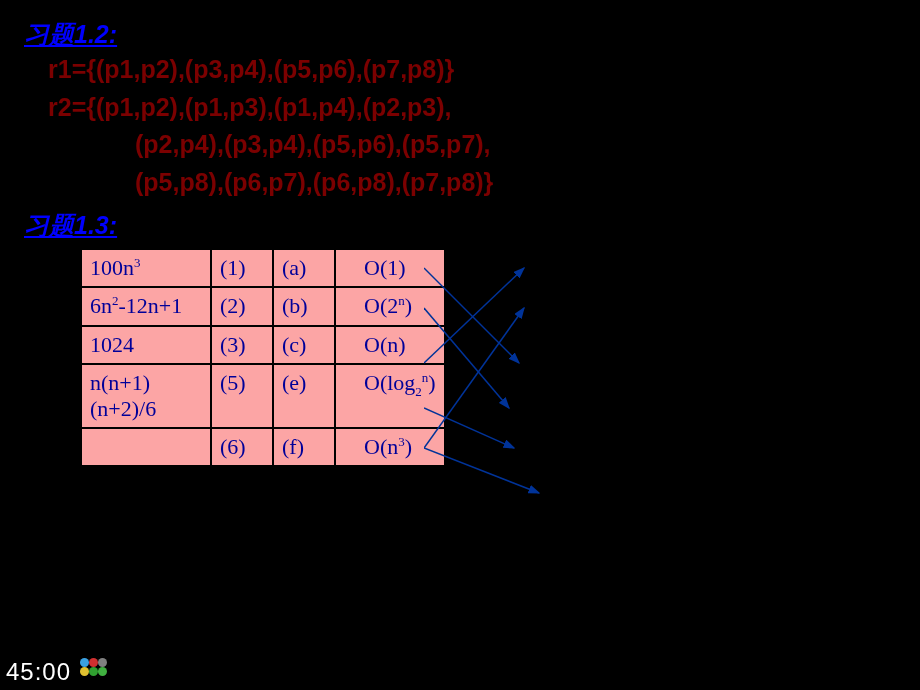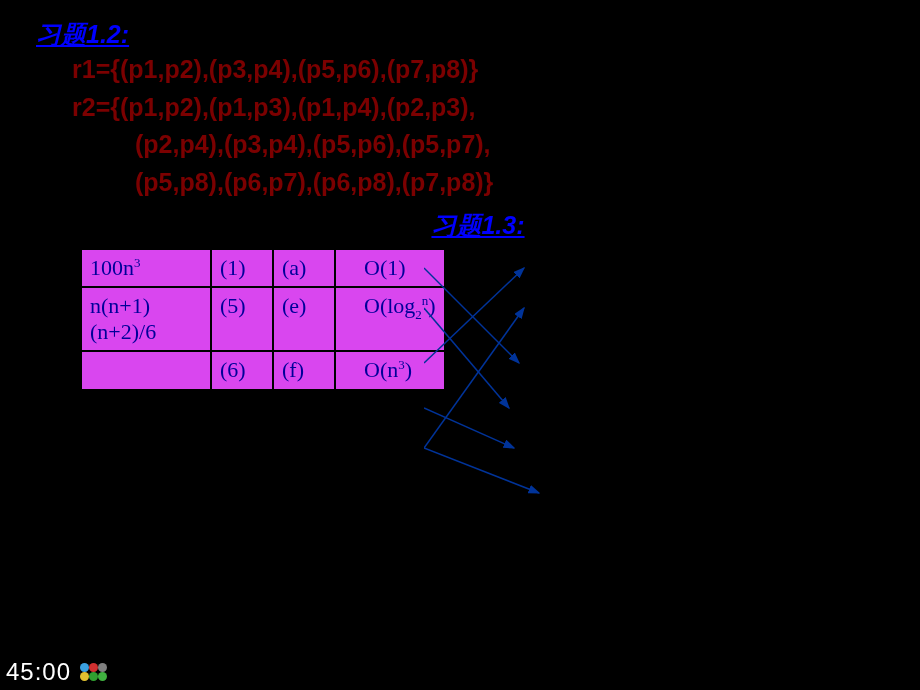--- a/index.html
+++ b/index.html
@@ -10,42 +10,42 @@
       font-family: "Microsoft YaHei", Arial, sans-serif;
       position: relative;
       overflow: hidden;
     }
     .heading {
       font-size: 25px;
       font-weight: bold;
       font-style: italic;
       color: #0000FF;
       text-decoration: underline;
-      padding-left: 36px;
+      padding-left: 24px;
     }
     .heading-1 { padding-top: 18px; }
-    .heading-2 { padding-top: 8px; padding-bottom: 4px; text-align: center; }
+    .heading-2 { padding-top: 8px; padding-bottom: 4px; }
     .formula {
       font-size: 25px;
       font-weight: bold;
       color: #7B0000;
-      padding-left: 72px;
+      padding-left: 48px;
       line-height: 1.5;
     }
     .formula-indent {
       padding-left: 135px;
     }
     .table-wrap {
       position: relative;
       margin-left: 80px;
       margin-top: 2px;
     }
     table {
       border-collapse: collapse;
-      background: #d946ef;
+      background: #fca5a5;
     }
     td {
       border: 2px solid #000000;
       padding: 5px 8px;
       font-family: "Times New Roman", serif;
       font-size: 22px;
       color: #000099;
       vertical-align: top;
     }
     td.c1 { width: 130px; }
@@ -60,21 +60,20 @@
       left: 344px;
       width: 260px;
       height: 360px;
       pointer-events: none;
     }
     .footer {
       position: absolute;
       bottom: 4px;
       left: 6px;
       display: flex;
-      align-items: center;
       gap: 7px;
     }
     .footer-time {
       color: #FFFFFF;
       font-size: 24px;
       font-family: Arial, sans-serif;
       letter-spacing: 1px;
     }
     .footer-icons {
       display: flex;
@@ -104,20 +103,32 @@
 <div class="heading heading-2">习题1.3:</div>
 
 <div class="table-wrap">
   <table>
     <tbody id="tbody">
         <tr>
           <td class="c1">100n<sup>3</sup></td>
           <td class="c2">(1)</td>
           <td class="c3">(a)</td>
           <td class="c4">O(1)</td>
+        </tr>
+        <tr>
+          <td class="c1">6n<sup>2</sup>-12n+1</td>
+          <td class="c2">(2)</td>
+          <td class="c3">(b)</td>
+          <td class="c4">O(2<sup>n</sup>)</td>
+        </tr>
+        <tr>
+          <td class="c1">1024</td>
+          <td class="c2">(3)</td>
+          <td class="c3">(c)</td>
+          <td class="c4">O(n)</td>
         </tr>
         <tr>
           <td class="c1">n(n+1)(n+2)/6</td>
           <td class="c2">(5)</td>
           <td class="c3">(e)</td>
           <td class="c4">O(log<sub>2</sub><sup>n</sup>)</td>
         </tr>
         <tr>
           <td class="c1"></td>
           <td class="c2">(6)</td>

